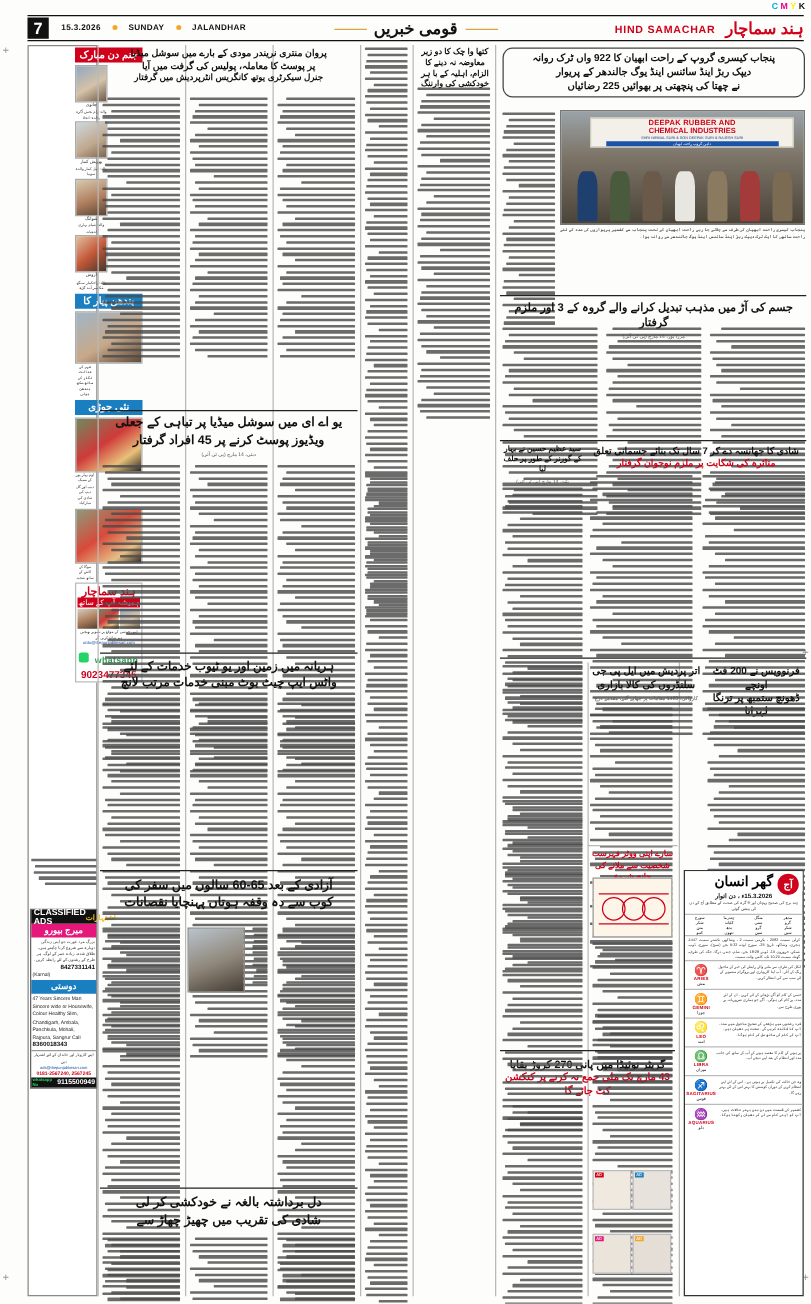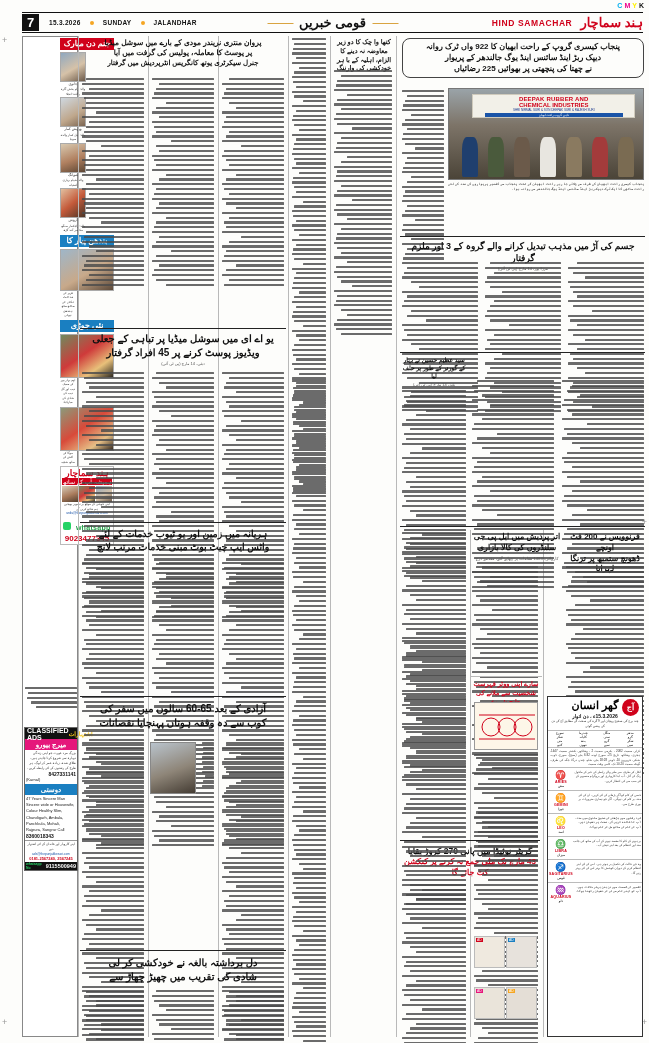--- a/index.html
+++ b/index.html
@@ -954,20 +954,26 @@
         <div class="ln s4"></div>
         <div class="ln s2"></div>
       <div class="ln s1"></div>
         <div class="ln s5"></div>
         <div class="ln s3"></div>
         <div class="ln s1"></div>
     </div>
   </div>
 
   <div class="hrule" style="left:400px;top:352px;width:245px;"></div>
+  <div style="position:absolute;left:470px;top:356px;width:174px;">
+    <div class="uhead" style="font-size:7.5px;">
+      <span>شادی کا جھانسہ دے کر 7 سال تک بنائے جسمانی تعلق</span>
+    </div>
+    <div class="uhead red" style="font-size:7.5px;color:#d0021b;">متاثرہ کی شکایت پر ملزم نوجوان گرفتار</div>
+  </div>
   <div style="position:absolute;left:402px;top:356px;width:64px;">
     <div class="uhead" style="font-size:6px;">سید عظیم حسین نے بہار کے گورنر کے طور پر حلف لیا</div>
     <div class="subline">پٹنہ، 14 مارچ (پی ٹی آئی)</div>
   </div>
   <div class="textcol" style="left:402px;top:390px;width:64px;">
     <div class="lines">
       <div class="ln s1"></div>
         <div class="ln s3"></div>
         <div class="ln s2"></div>
         <div class="ln s4"></div>

